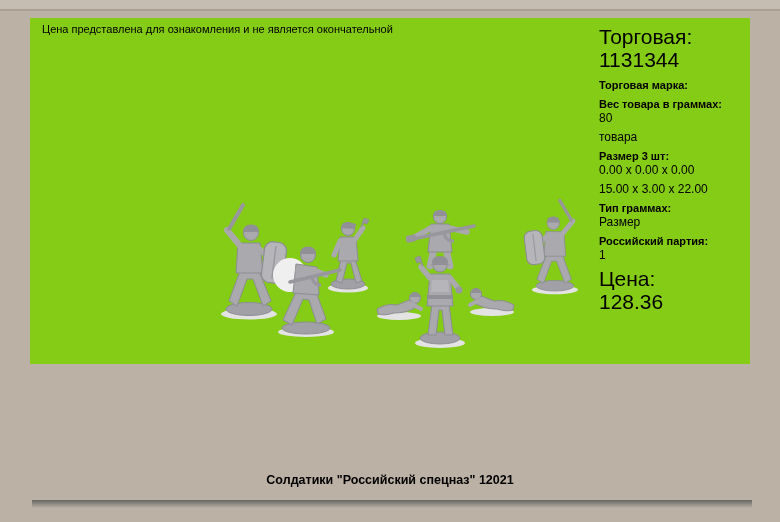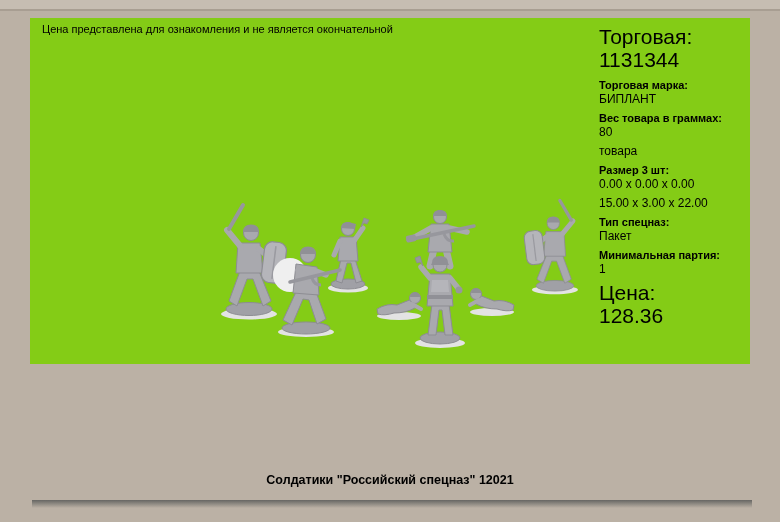--- a/index.html
+++ b/index.html
@@ -166,42 +166,41 @@
     </div>
 
     <div class="details">
       <div class="article-block">
         <div class="big-text">Торговая:</div>
         <div class="big-text">1131344</div>
       </div>
 
       <div class="attr">
         <div class="attr-label">Торговая марка:</div>
-        <div class="attr-value">БИПЛАНТ</div>
       </div>
       <div class="attr">
         <div class="attr-label">Вес товара в граммах:</div>
         <div class="attr-value">80</div>
       </div>
       <div class="attr">
         <div class="attr-value">товара</div>
       </div>
       <div class="attr">
         <div class="attr-label">Размер 3 шт:</div>
         <div class="attr-value">0.00 x 0.00 x 0.00</div>
       </div>
       <div class="attr">
         <div class="attr-value">15.00 x 3.00 x 22.00</div>
       </div>
       <div class="attr">
-        <div class="attr-label">Тип спецназ:</div>
-        <div class="attr-value">Пакет</div>
-      </div>
-      <div class="attr">
-        <div class="attr-label">Минимальная партия:</div>
+        <div class="attr-label">Тип граммах:</div>
+        <div class="attr-value">Размер</div>
+      </div>
+      <div class="attr">
+        <div class="attr-label">Российский партия:</div>
         <div class="attr-value">1</div>
       </div>
 
       <div class="price-block">
         <div class="big-text">Цена:</div>
         <div class="big-text">128.36</div>
       </div>
     </div>
 
     <div class="caption">Солдатики "Российский спецназ" 12021</div>

